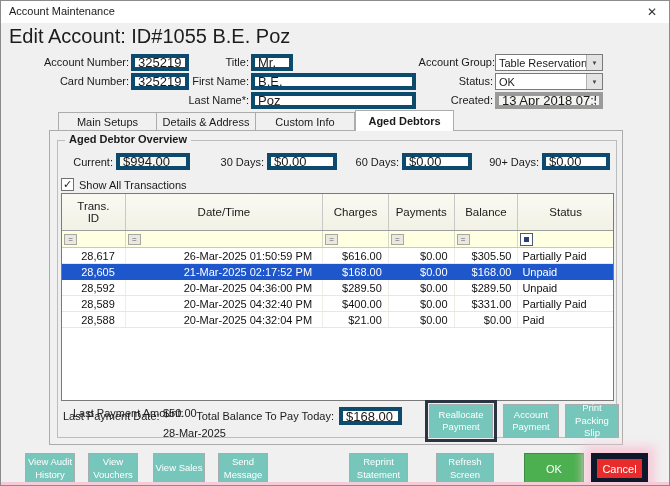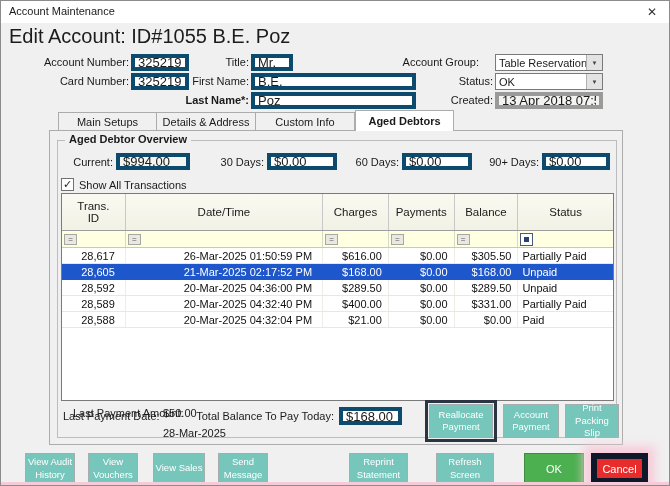--- a/index.html
+++ b/index.html
@@ -60,37 +60,37 @@
     <span class="t">Account Maintenance</span>
   </div>
   <div class="closebtn">✕</div>
 
   <div class="pagetitle">Edit Account: ID#1055 B.E. Poz</div>
 
   <div class="lbl" style="left:20px;top:55px;width:108px;">Account Number:</div>
   <input class="tb" style="left: 130px; top: 53px; width: 58px;" value="32521980">
   <div class="lbl" style="left:195px;top:55px;width:53px;">Title:</div>
   <input class="tb" style="left: 250px; top: 53px; width: 42px;" value="Mr.">
-  <div class="lbl" style="left:386px;top:55px;width:92px;">Account Group:</div>
+  <div class="lbl" style="left:402px;top:55px;width:92px;">Account Group:</div>
   <div class="combo" style="left:494px;top:53px;width:108px;">
     <span class="cval">Table Reservations</span>
     <span class="arrow">▼</span>
   </div>
 
   <div class="lbl" style="left:20px;top:74px;width:108px;">Card Number:</div>
   <input class="tb" style="left: 130px; top: 72px; width: 58px;" value="32521980">
   <div class="lbl" style="left:178px;top:74px;width:70px;">First Name:</div>
   <input class="tb" style="left: 250px; top: 72px; width: 165px;" value="B.E.">
   <div class="lbl" style="left:430px;top:74px;width:62px;">Status:</div>
   <div class="combo" style="left:494px;top:72px;width:108px;">
     <span class="cval">OK</span>
     <span class="arrow">▼</span>
   </div>
 
-  <div class="lbl" style="left:173px;top:93px;width:75px;font-weight:bold;">Last Name*:</div>
+  <div class="lbl" style="left:173px;top:93px;width:75px;">Last Name*:</div>
   <input class="tb" style="left: 250px; top: 91px; width: 165px;" value="Poz">
   <div class="lbl" style="left:437px;top:93px;width:55px;">Created:</div>
   <input class="tb ro" style="left: 494px; top: 91px; width: 108px;" value="13 Apr 2018 07:54 AM">
 
   <div class="tabstrip">
     <div class="tab">Main Setups</div>
     <div class="tab">Details &amp; Address</div>
     <div class="tab">Custom Info</div>
     <div class="tab active">Aged Debtors</div>
   </div>

